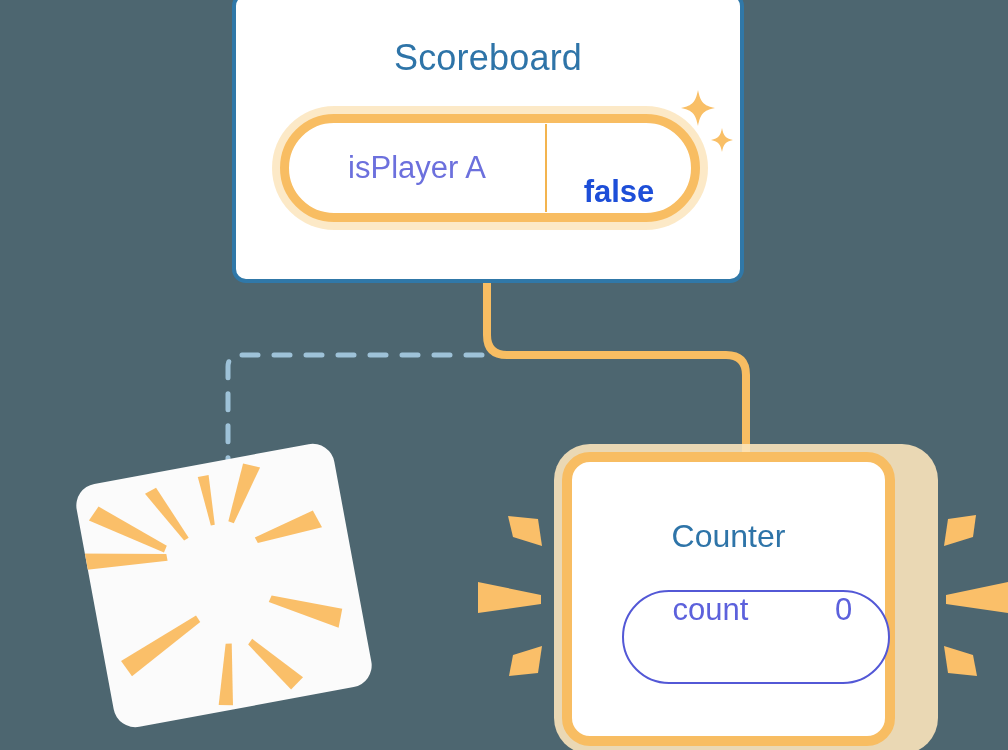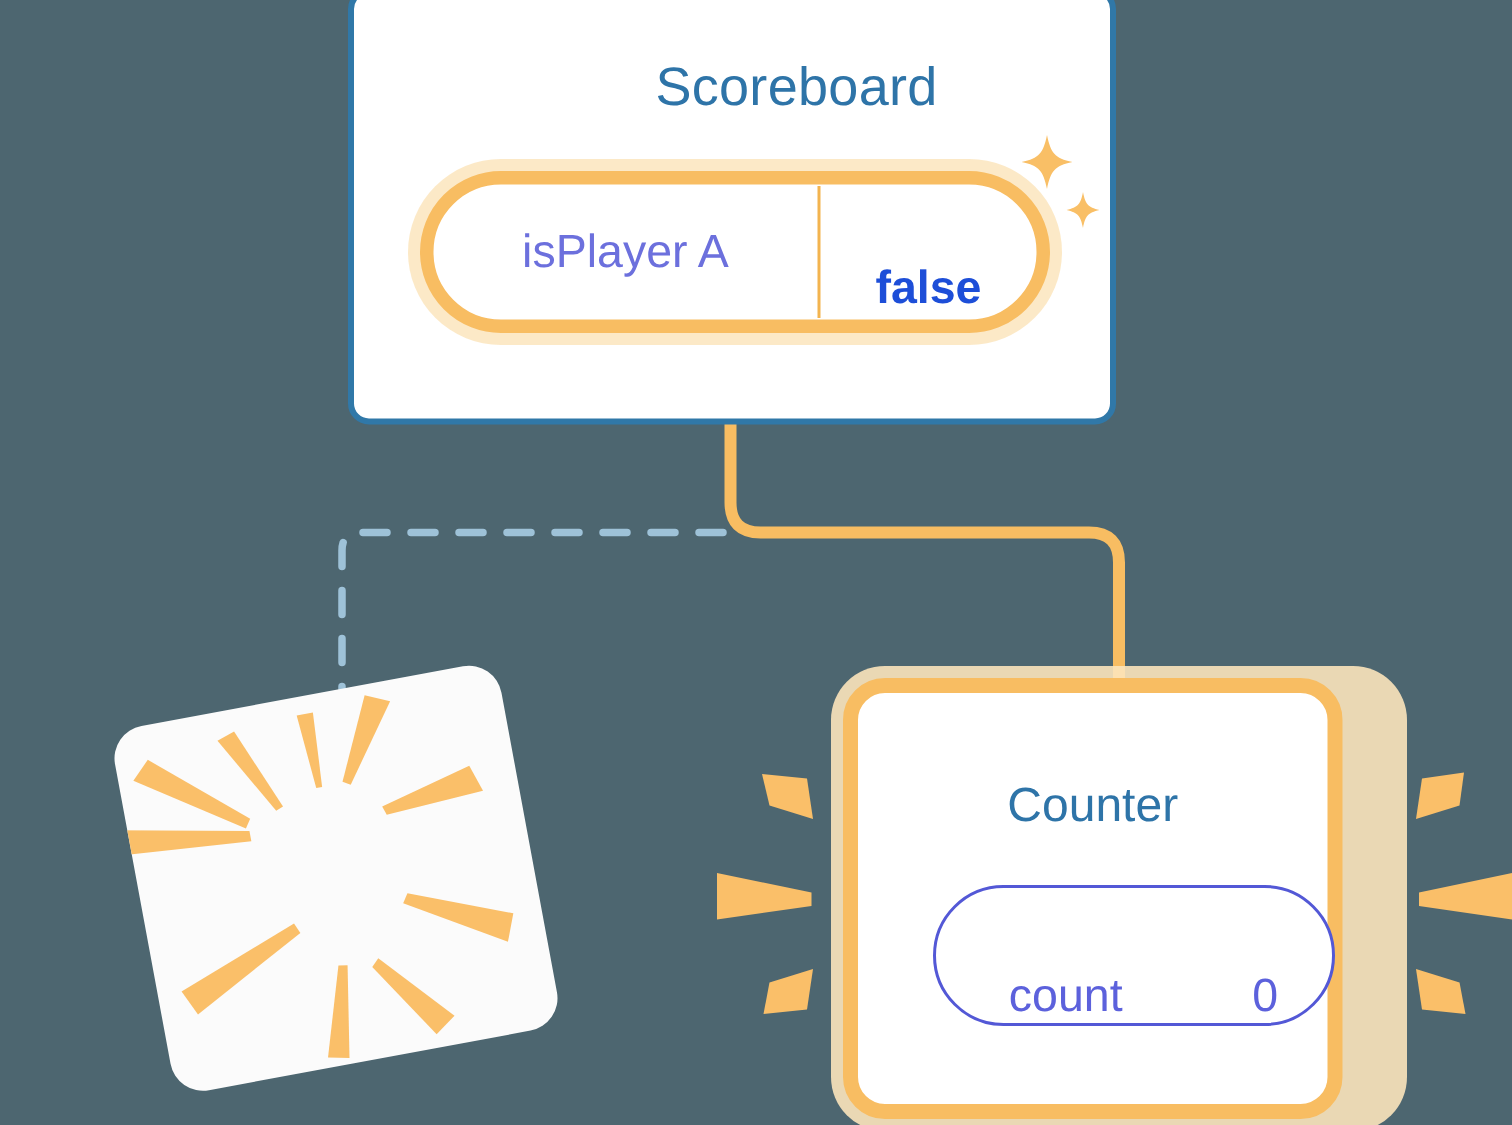--- a/index.html
+++ b/index.html
@@ -47,21 +47,20 @@
     position: absolute;
     left: 0;
     top: 44px;
     width: 100%;
     text-align: center;
     font-size: 36px;
     font-weight: 400;
     color: #2e74a8;
     letter-spacing: 0.2px;
     line-height: 1;
-    padding-left: 43px;
   }
 
   
   #scoreboard-pill-wrap {
     position: absolute;
     left: 44px;
     top: 118px;
     width: 420px;
     height: 104px;
   }
@@ -162,21 +161,21 @@
     position: absolute;
     left: 50px;
     top: 128px;
     width: 268px;
     height: 94px;
     border: 2px solid #5358d6;
     border-radius: 47px;
     box-sizing: border-box;
     background: #ffffff;
     display: flex;
-    align-items: flex-end;
+    align-items: flex-start;
   }
   #counter-pill .pill-key {
     flex: 0 0 173px;
     display: flex;
     align-items: center;
     justify-content: center;
     font-size: 31px;
     color: #5c61dc;
     font-weight: 400;
   }

